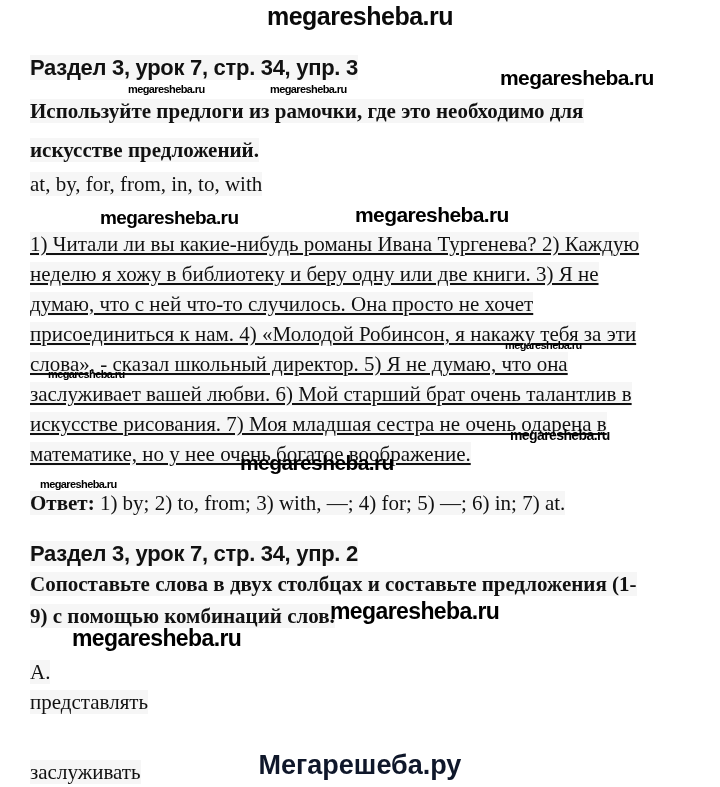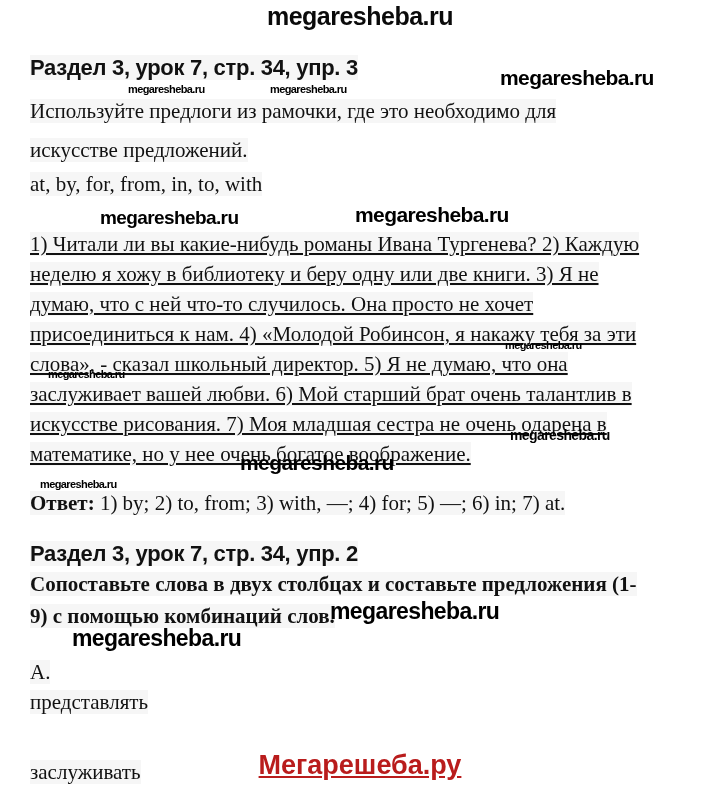--- a/index.html
+++ b/index.html
@@ -25,42 +25,41 @@
     letter-spacing: -0.5px;
     color: #0a0a0a;
   }
   .ex-heading {
     left: 30px;
     font-family: "Liberation Sans", sans-serif;
     font-weight: bold;
     font-size: 22px;
     letter-spacing: -0.3px;
   }
-  .task-block { left: 30px; font-weight: normal; font-size: 21px; line-height: 39px; }
+  .task-block { left: 30px; font-weight: bold; font-size: 21px; line-height: 39px; }
   .body-line { font-size: 21px; line-height: 30px; text-decoration: underline; }
   .wm {
     font-family: "Liberation Sans", sans-serif;
     font-weight: bold;
     color: #000;
     letter-spacing: -0.6px;
   }
   .wm-xs { font-size: 11px; }
   .wm-sm { font-size: 14px; font-weight: 600; }
   .wm-md { font-size: 19px; }
   .wm-lg { font-size: 21px; }
   .wm-xl { font-size: 23px; }
   .answer-line { left: 30px; top: 491px; font-size: 21px; }
   .footer-logo {
     left: 0; right: 0; top: 750px;
     text-align: center;
     font-family: "Liberation Sans", sans-serif;
     font-weight: bold;
     font-size: 27px;
-    color: #b91c1c;
-    text-decoration: underline;
+    color: #0f172a;
   }
 </style>
 </head>
 <body>
 
 <div class="abs site-title">megaresheba.ru</div>
 
 <div class="abs ex-heading" style="top:55px;text-align:right;"><span class="hl">Раздел 3, урок 7, стр. 34, упр. 3</span></div>
 
 <div class="abs wm wm-lg" style="left:500px; top:66px;">megaresheba.ru</div>

